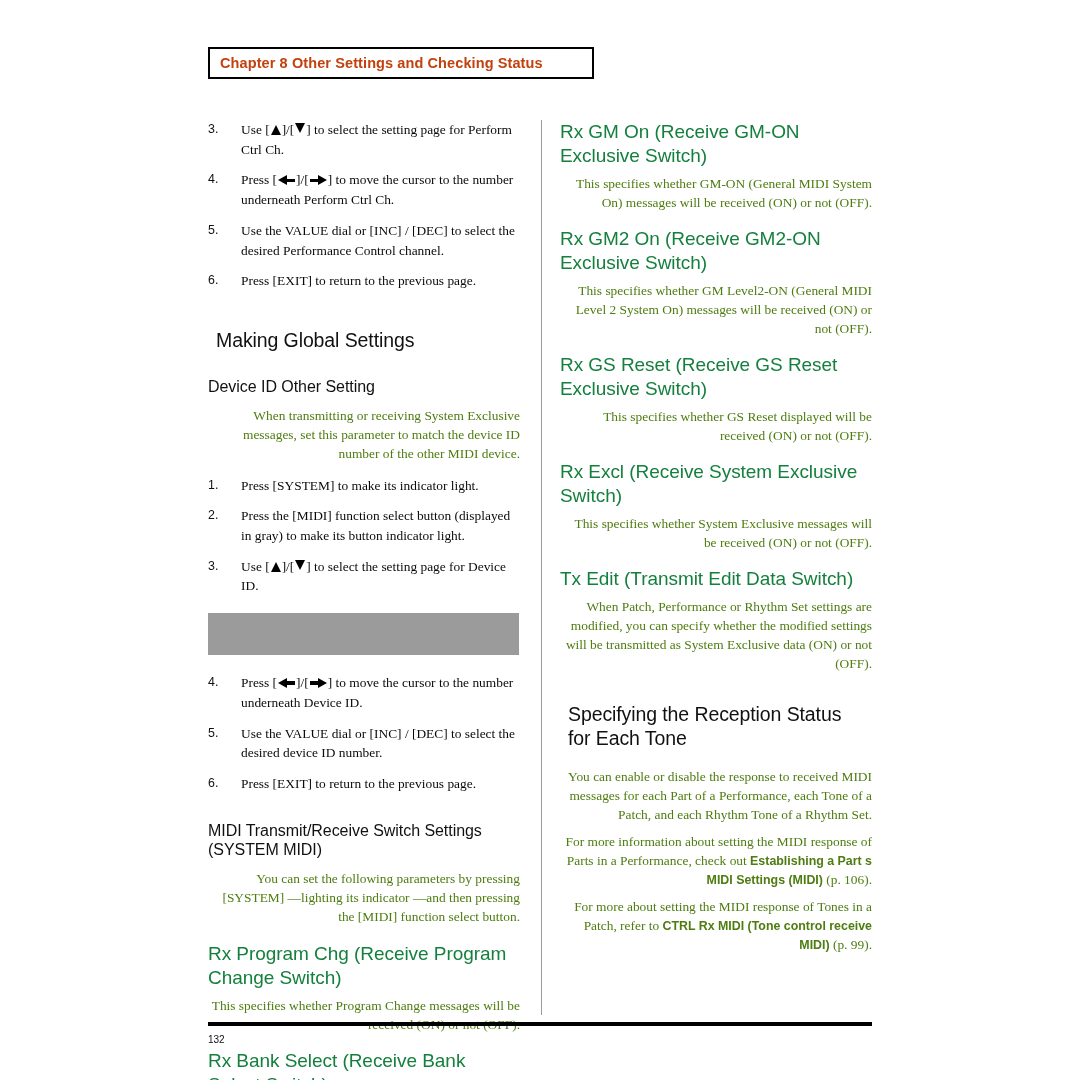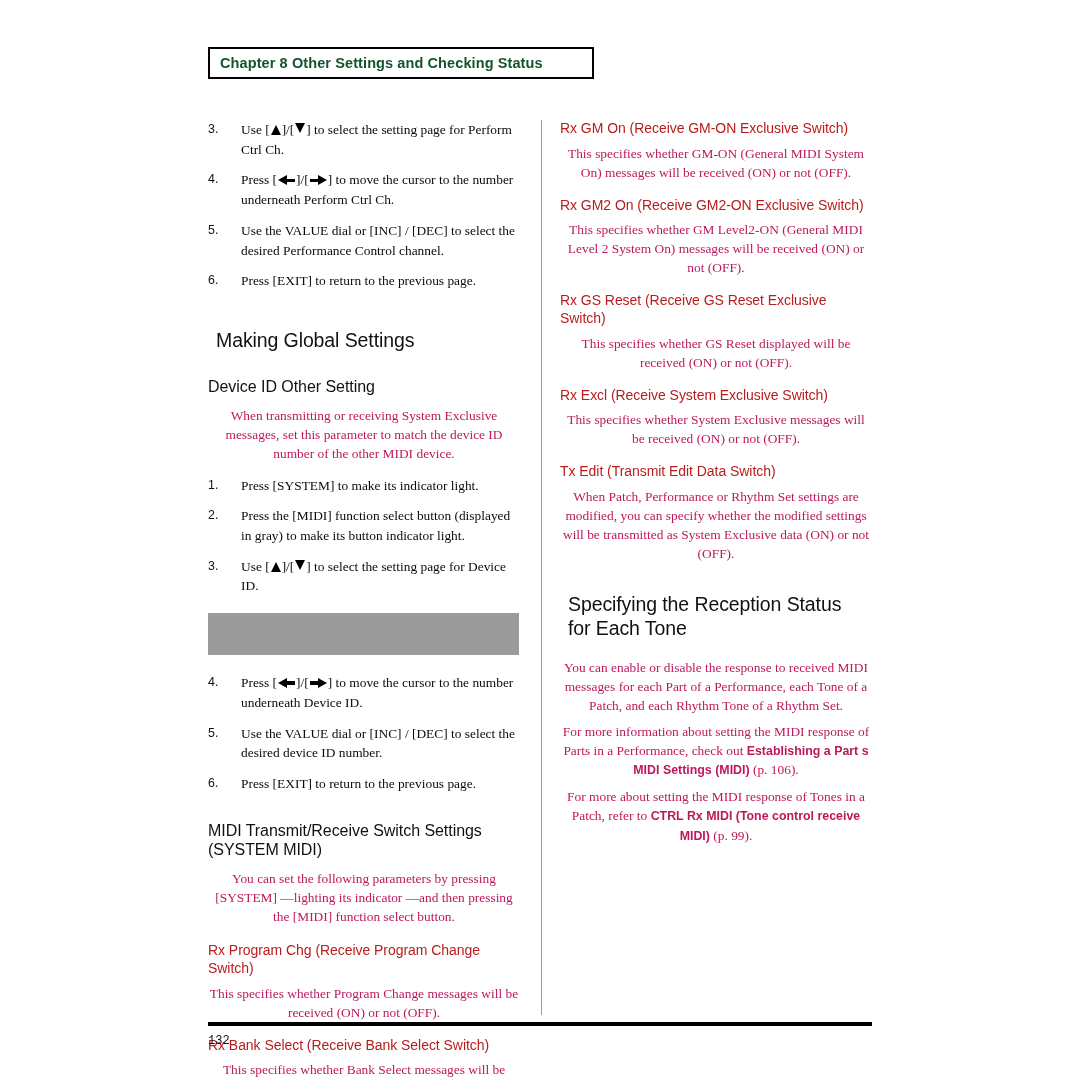--- a/index.html
+++ b/index.html
@@ -34,21 +34,21 @@
     box-sizing: border-box;
     display: flex;
     align-items: center;
     padding-left: 10px;
   }
   .chapter-header-text {
     font-family: "Liberation Sans", "DejaVu Sans", sans-serif;
     font-size: 14.5px;
     font-weight: bold;
     letter-spacing: 0.1px;
-    color: #14532d;
+    color: #c2410c;
     white-space: nowrap;
   }
 
   
   .col {
     position: absolute;
     top: 120px;
     width: 312px;
   }
   .col-left  { left: 208px; }
@@ -77,36 +77,36 @@
     font-family: "Liberation Sans", "DejaVu Sans", sans-serif;
     font-size: 16px;
     font-weight: normal;
     line-height: 1.24;
     margin: 0;
     letter-spacing: -0.05px;
     color: #111;
   }
   h3.param {
     font-family: "Liberation Sans", "DejaVu Sans", sans-serif;
-    font-size: 14px;
+    font-size: 19px;
     font-weight: normal;
     line-height: 1.26;
     margin: 0;
     letter-spacing: -0.05px;
-    color: #b91c1c;
+    color: #15803d;
   }
 
   
   p.body {
     font-family: "Liberation Serif", "DejaVu Serif", serif;
     font-size: 13.4px;
     line-height: 1.42;
     margin: 0;
-    text-align: center;
-    color: #be185d;
+    text-align: right;
+    color: #4d7c0f;
   }
   .xref {
     font-family: "Liberation Sans", "DejaVu Sans", sans-serif;
     font-weight: bold;
     font-size: 12.4px;
   }
 
   
   ol.steps {
     list-style: none;
@@ -218,22 +218,22 @@
     left: 208px;
     top: 1022px;
     width: 664px;
     height: 4px;
     background: #000;
   }
   .page-number {
     position: absolute;
     left: 208px;
     top: 1034px;
-    font-family: Liberation Mono, monospace;
-    font-size: 12px;
+    font-family: Liberation Sans, sans-serif;
+    font-size: 10px;
     color: #111;
   }
 </style>
 </head>
 <body>
 
 <div class="page">
 
   <div class="chapter-header">
     <span class="chapter-header-text">Chapter 8 Other Settings and Checking Status</span>

